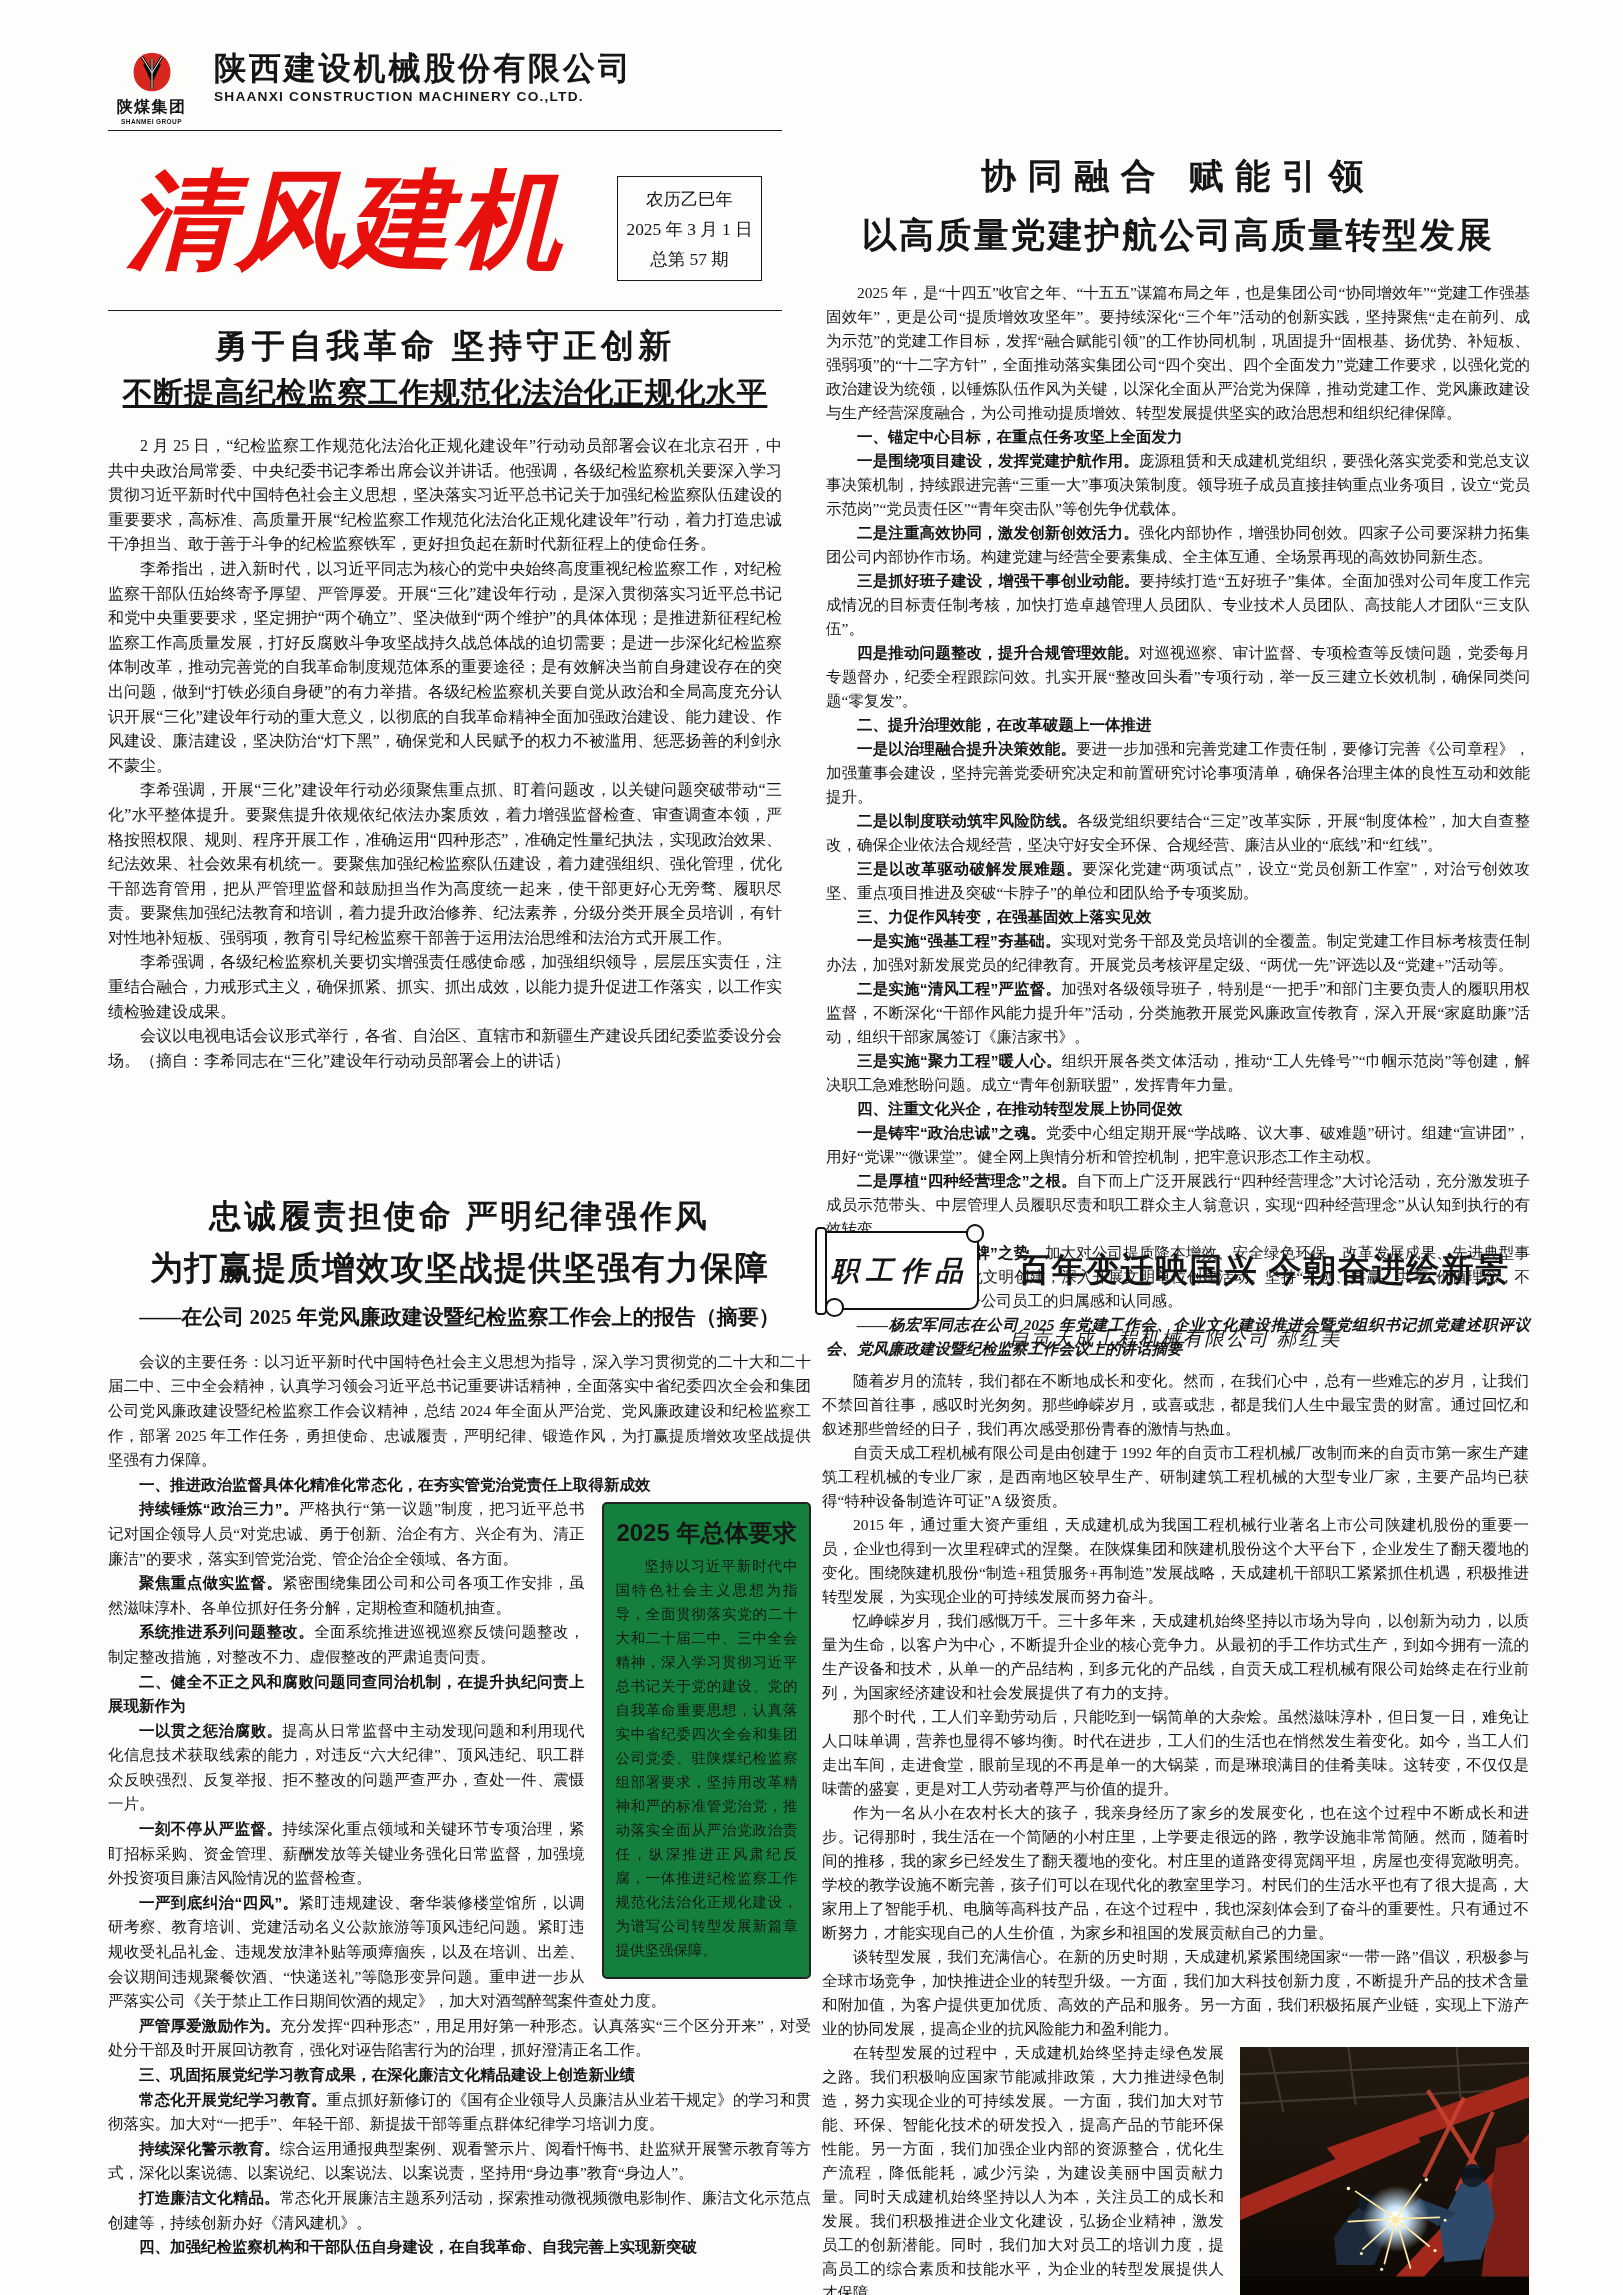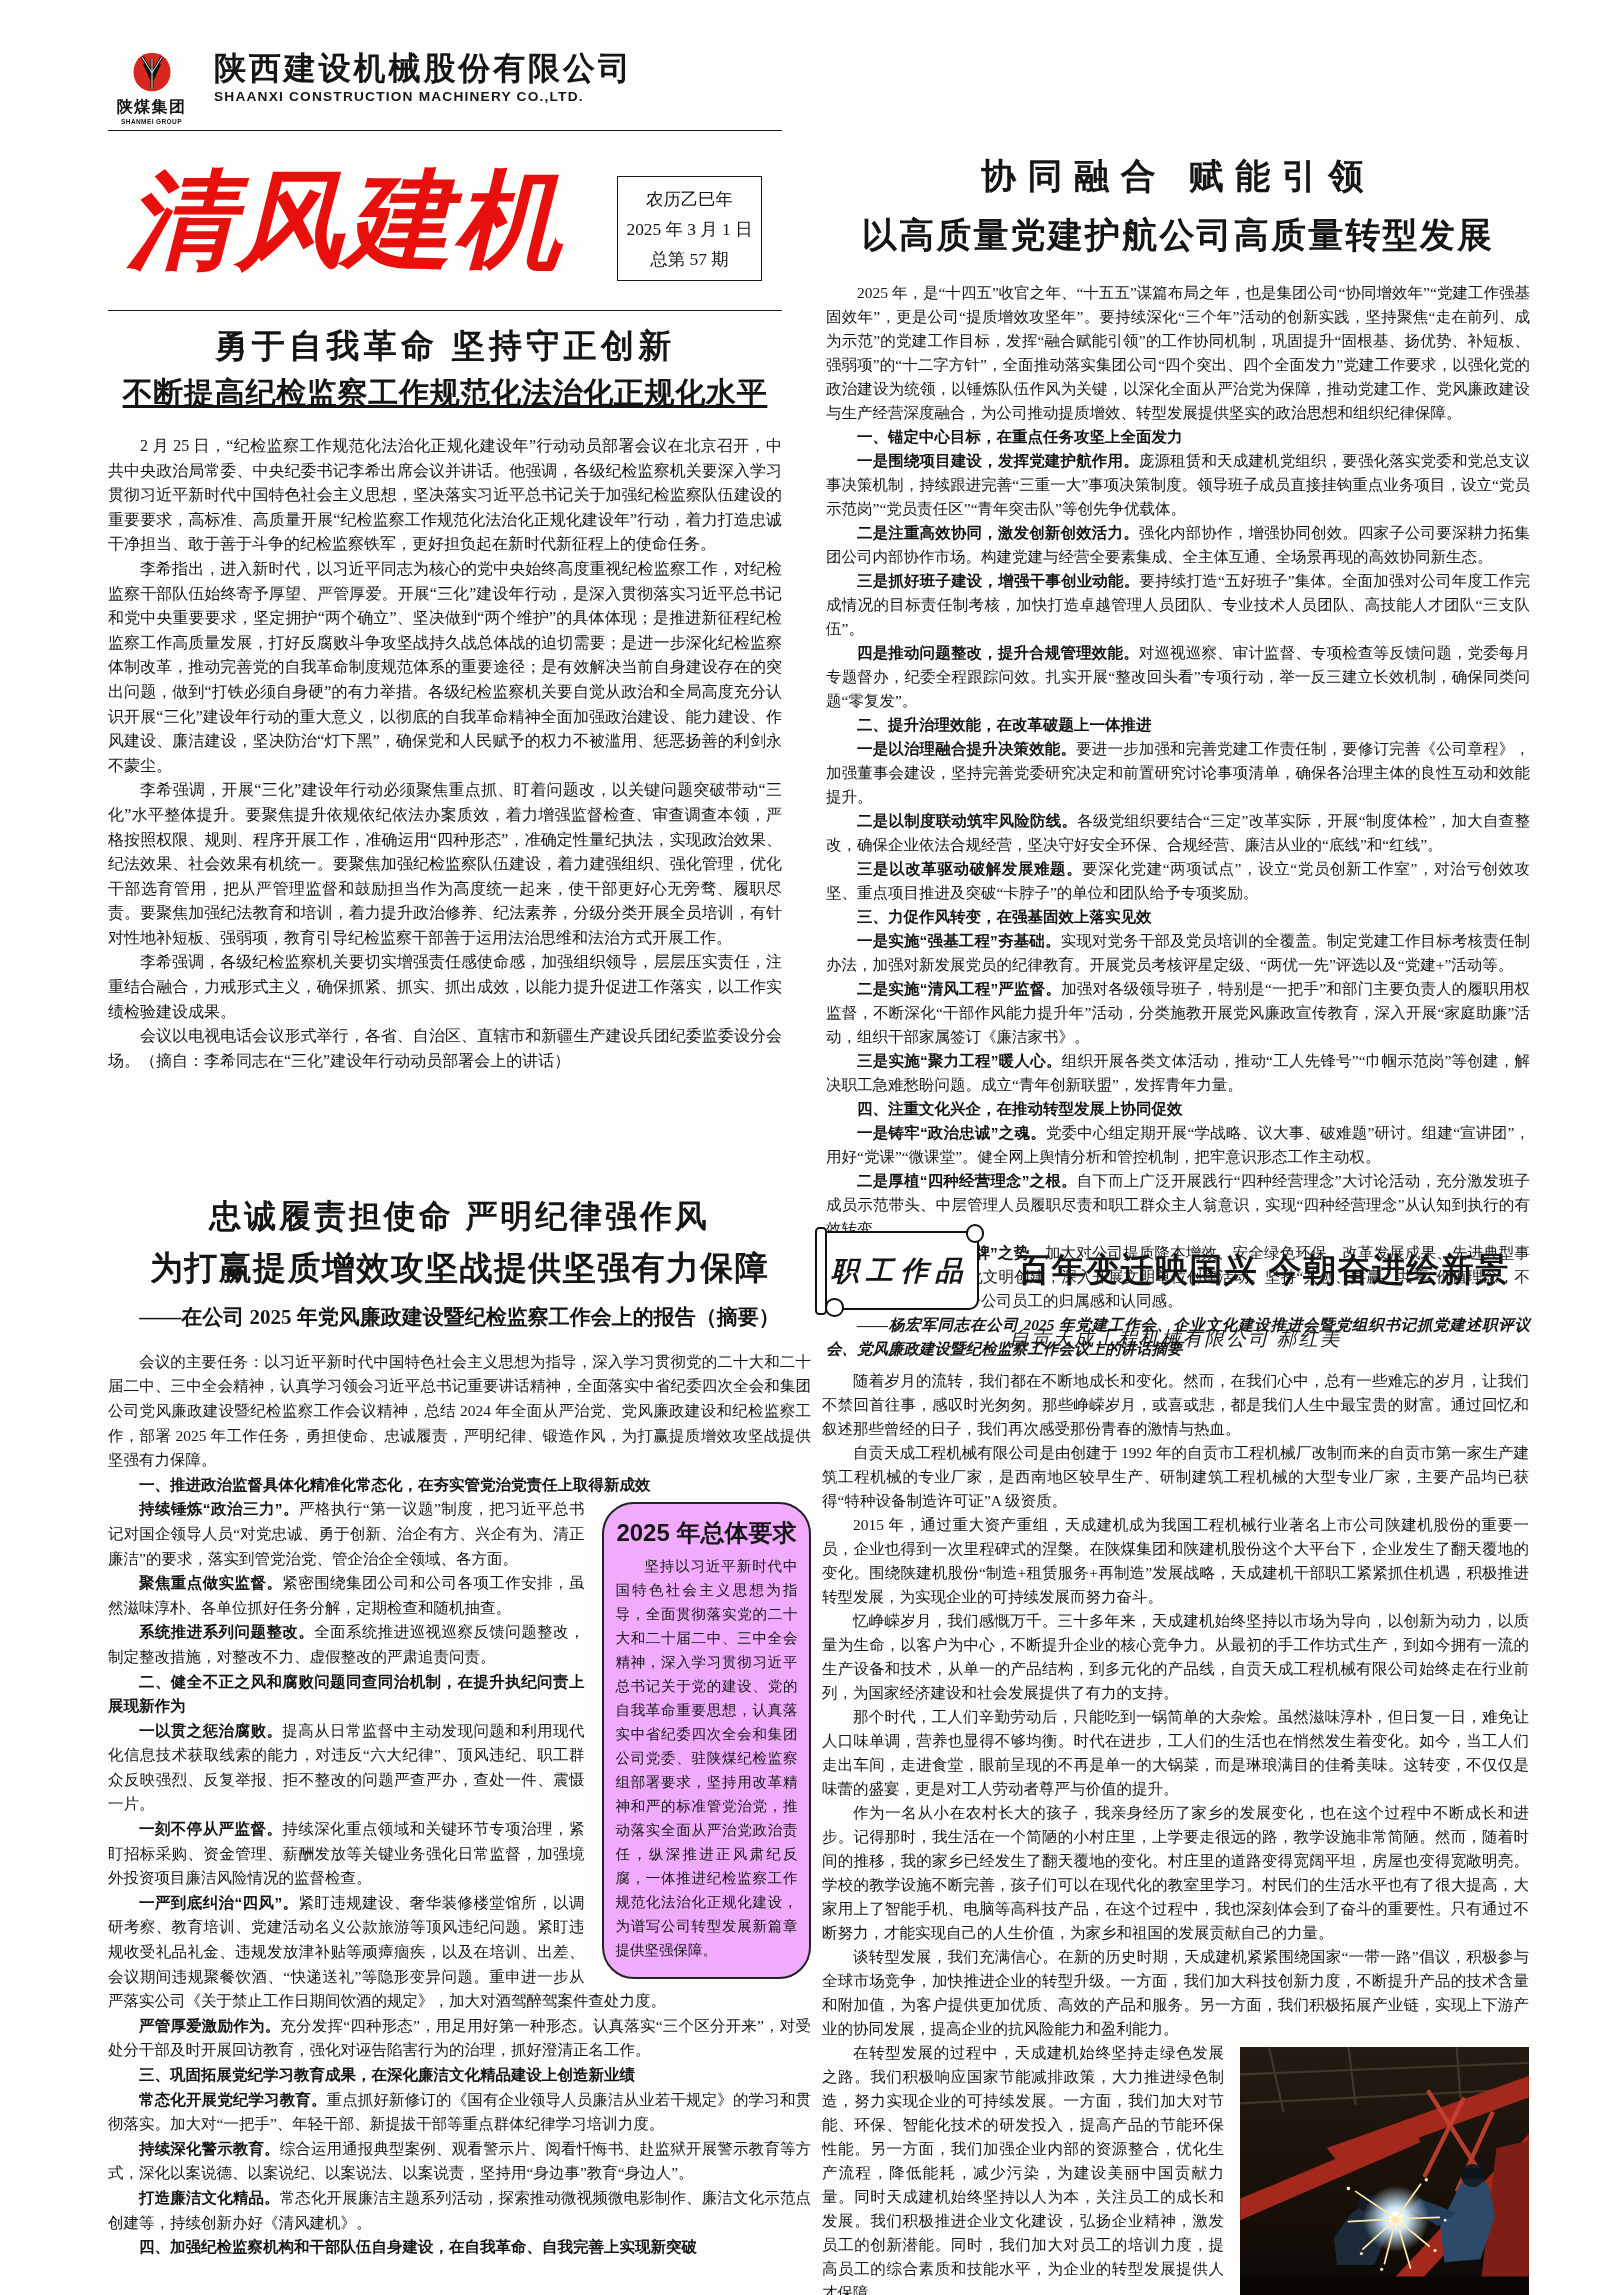--- a/index.html
+++ b/index.html
@@ -37,22 +37,22 @@
   .tr .h1{font-size:35px;letter-spacing:11.6px;}
   .tr .h2{font-size:35px;margin-top:11.6px;letter-spacing:2.2px;}
   .tr .body-txt{margin-top:22px;font-size:15.5px;line-height:24px;}
   .attrib{font-weight:700;font-style:italic;}
   
   .bl{left:108px;top:1195px;width:703px;}
   .bl .h1{font-size:32px;letter-spacing:2.9px;}
   .bl .h2{font-size:33px;margin-top:7.2px;letter-spacing:1.4px;}
   .bl .sub{font-size:21px;text-align:center;margin-top:11.6px;font-weight:600;}
   .bl .body-txt{margin-top:19px;font-size:15.5px;line-height:24.6px;}
-  .reqbox{float:right;width:182px;border:2.2px solid #222;border-radius:32px;
-          padding:17.4px 11.6px 14.5px;margin:4.3px 0 10px 17.4px;background:#f0abfc;}
+  .reqbox{float:right;width:182px;border:2.2px solid #222;border-radius:5px;
+          padding:17.4px 11.6px 14.5px;margin:4.3px 0 10px 17.4px;background:#15803d;}
   .reqbox .bt{font-size:24px;font-weight:700;text-align:center;margin-bottom:8.7px;
               font-family:"Liberation Sans","DejaVu Sans",sans-serif;}
   .reqbox .bb{font-size:14.5px;line-height:24px;text-align:justify;text-indent:2em;}
   
   .br{left:822px;top:1231px;width:707px;}
   .br-head{display:flex;align-items:center;gap:19px;}
   .banner{position:relative;width:153px;height:75px;border:2.2px solid #111;background:#fff;
           display:flex;align-items:center;justify-content:center;flex:0 0 auto;
           border-radius:2.9px 10px 10px 2.9px;}
   .banner .roll{position:absolute;left:-8.7px;top:-5.8px;width:7.2px;height:84px;

